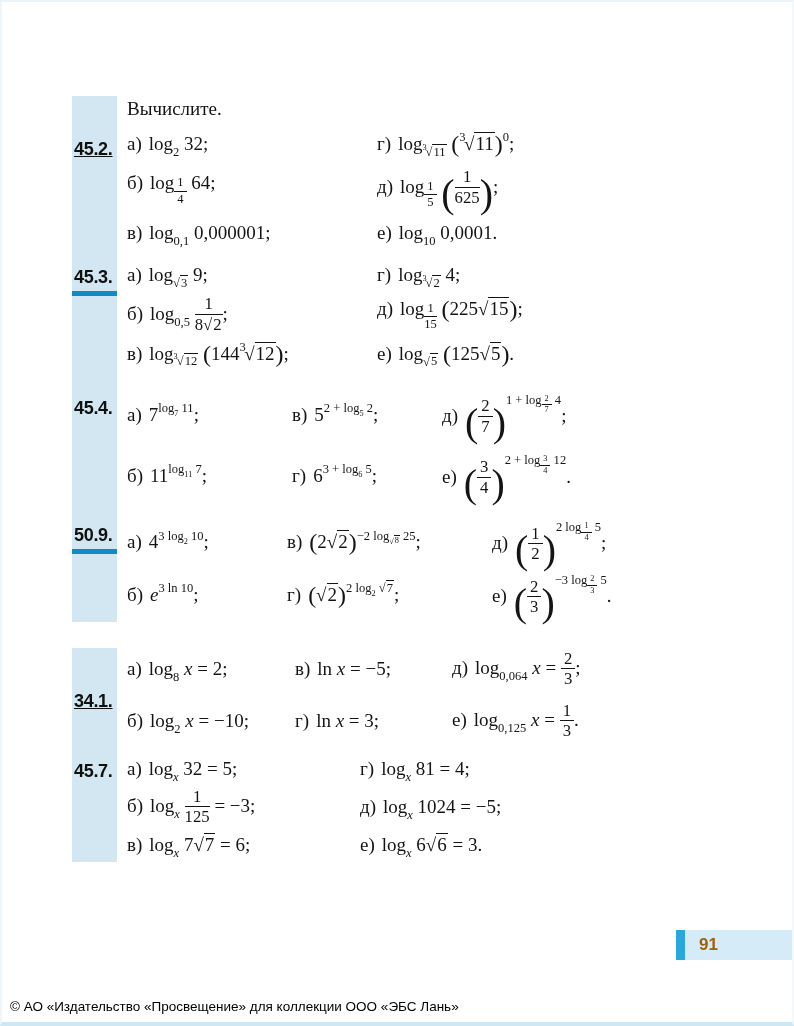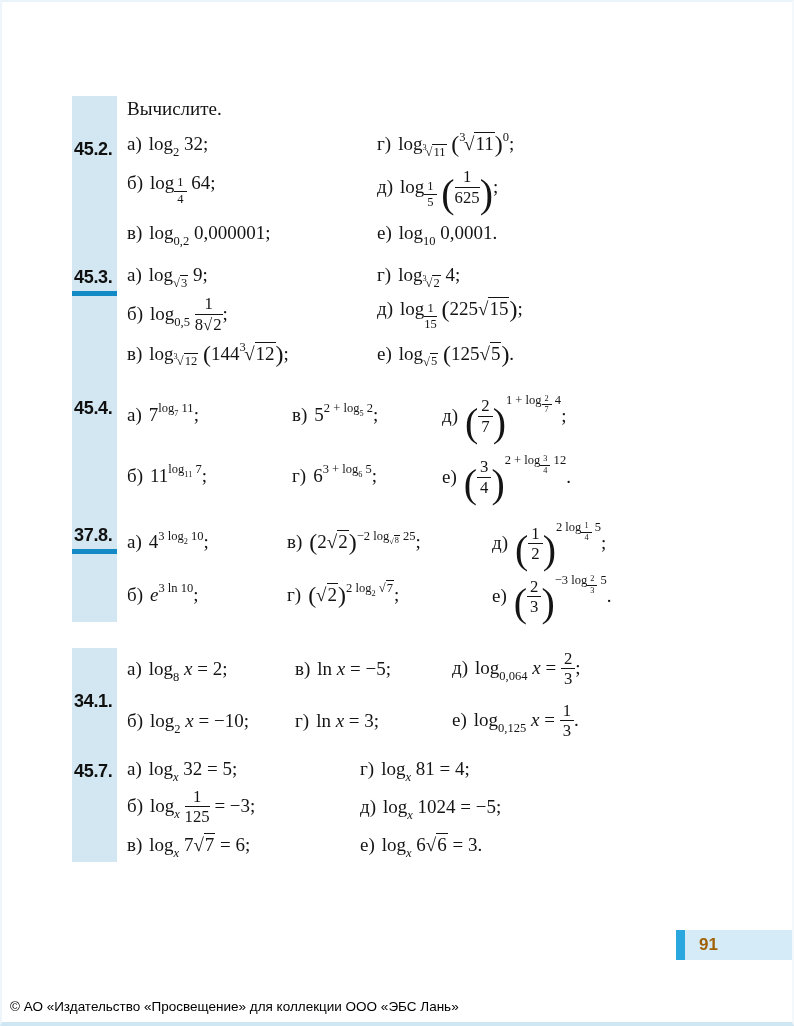--- a/index.html
+++ b/index.html
@@ -7,21 +7,21 @@
         box-sizing:border-box;border-top:2px solid #e9f3fa;border-left:2px solid #eef6fb;
         border-right:2px solid #f3f8fc;border-bottom:4px solid #cfe7f3;
         font-family:"Liberation Serif","DejaVu Serif",serif;color:#141414;}
   .content{position:absolute;top:96px;left:70px;right:20px;}
   .group{position:relative;padding-left:55px;margin-bottom:34px;}
   .band{position:absolute;left:0;top:-2px;bottom:-6px;width:45px;background:var(--band,#d3e7f2);}
   .sec{position:relative;}
   .num{position:absolute;left:-53px;top:3px;width:52px;
        font-family:"Liberation Sans","DejaVu Sans",sans-serif;font-weight:bold;
        font-size:18px;letter-spacing:-0.3px;color:#101010;}
-  .with-intro .num{top:41px;}
+  .with-intro .num{top:41px;text-decoration:underline;}
   .rule{position:absolute;left:-55px;top:27px;width:45px;height:5px;background:var(--rule,#1389c6);}
   .intro{font-size:19px;margin-bottom:13px;}
   .row{white-space:nowrap;}
   .item{display:inline-block;vertical-align:middle;font-size:19px;}
   .lbl{margin-right:7px;}
   
   .m sub{font-size:66%;vertical-align:-0.45em;line-height:0;}
   .m sup{font-size:66%;vertical-align:0.7em;line-height:0;}
   .m sup.hi{vertical-align:1.45em;}
   .fr{display:inline-block;vertical-align:-0.6em;text-align:center;line-height:1.05;font-size:88%;}
@@ -62,36 +62,36 @@
 
 <div class="page">
   <div class="content">
       <div class="group">
         <div class="band"></div>
         <section class="sec s452 with-intro">
           <div class="intro">Вычислите.</div>
           <div class="num">45.2.</div>
           <div class="row"><div class="item"><span class="lbl">а)</span><span class="m">log<sub>2</sub> 32;</span></div><div class="item"><span class="lbl">г)</span><span class="m">log<sub><span class="sq"><sup class="ri">3</sup>√<span class="q">11</span></span></sub> <span class="p">(</span><span class="sq"><sup class="ri">3</sup>√<span class="q">11</span></span><span class="p">)</span><sup>0</sup>;</span></div></div>
           <div class="row"><div class="item"><span class="lbl">б)</span><span class="m">log<sub><span class="fr"><span class="n">1</span><span class="d">4</span></span></sub> 64;</span></div><div class="item"><span class="lbl">д)</span><span class="m">log<sub><span class="fr"><span class="n">1</span><span class="d">5</span></span></sub> <span class="bp">(</span><span class="fr"><span class="n">1</span><span class="d">625</span></span><span class="bp">)</span>;</span></div></div>
-          <div class="row"><div class="item"><span class="lbl">в)</span><span class="m">log<sub>0,2</sub> 0,000001;</span></div><div class="item"><span class="lbl">е)</span><span class="m">log<sub>10</sub> 0,0001.</span></div></div>
+          <div class="row"><div class="item"><span class="lbl">в)</span><span class="m">log<sub>0,1</sub> 0,000001;</span></div><div class="item"><span class="lbl">е)</span><span class="m">log<sub>10</sub> 0,0001.</span></div></div>
         </section>
         <section class="sec s453">
           <div class="num">45.3.</div>
           <div class="rule"></div>
           <div class="row"><div class="item"><span class="lbl">а)</span><span class="m">log<sub><span class="sq">√<span class="q">3</span></span></sub> 9;</span></div><div class="item"><span class="lbl">г)</span><span class="m">log<sub><span class="sq"><sup class="ri">3</sup>√<span class="q">2</span></span></sub> 4;</span></div></div>
           <div class="row"><div class="item"><span class="lbl">б)</span><span class="m">log<sub>0,5</sub> <span class="fr"><span class="n">1</span><span class="d">8√<span class="q">2</span></span></span>;</span></div><div class="item"><span class="lbl">д)</span><span class="m">log<sub><span class="fr"><span class="n">1</span><span class="d">15</span></span></sub> <span class="p">(</span>225<span class="sq">√<span class="q">15</span></span><span class="p">)</span>;</span></div></div>
           <div class="row"><div class="item"><span class="lbl">в)</span><span class="m">log<sub><span class="sq"><sup class="ri">3</sup>√<span class="q">12</span></span></sub> <span class="p">(</span>144<span class="sq"><sup class="ri">3</sup>√<span class="q">12</span></span><span class="p">)</span>;</span></div><div class="item"><span class="lbl">е)</span><span class="m">log<sub><span class="sq">√<span class="q">5</span></span></sub> <span class="p">(</span>125<span class="sq">√<span class="q">5</span></span><span class="p">)</span>.</span></div></div>
         </section>
         <section class="sec s454">
           <div class="num">45.4.</div>
           <div class="row"><div class="item"><span class="lbl">а)</span><span class="m">7<sup>log<sub>7</sub> 11</sup>;</span></div><div class="item"><span class="lbl">в)</span><span class="m">5<sup>2 + log<sub>5</sub> 2</sup>;</span></div><div class="item"><span class="lbl">д)</span><span class="m"><span class="bp">(</span><span class="fr"><span class="n">2</span><span class="d">7</span></span><span class="bp">)</span><sup class="hi">1 + log<sub><span class="fr"><span class="n">2</span><span class="d">7</span></span></sub> 4</sup>;</span></div></div>
           <div class="row"><div class="item"><span class="lbl">б)</span><span class="m">11<sup>log<sub>11</sub> 7</sup>;</span></div><div class="item"><span class="lbl">г)</span><span class="m">6<sup>3 + log<sub>6</sub> 5</sup>;</span></div><div class="item"><span class="lbl">е)</span><span class="m"><span class="bp">(</span><span class="fr"><span class="n">3</span><span class="d">4</span></span><span class="bp">)</span><sup class="hi">2 + log<sub><span class="fr"><span class="n">3</span><span class="d">4</span></span></sub> 12</sup>.</span></div></div>
         </section>
         <section class="sec s455">
-          <div class="num">37.8.</div>
+          <div class="num">50.9.</div>
           <div class="rule"></div>
           <div class="row"><div class="item"><span class="lbl">а)</span><span class="m">4<sup>3 log<sub>2</sub> 10</sup>;</span></div><div class="item"><span class="lbl">в)</span><span class="m"><span class="p">(</span>2<span class="sq">√<span class="q">2</span></span><span class="p">)</span><sup>−2 log<sub><span class="sq">√<span class="q">8</span></span></sub> 25</sup>;</span></div><div class="item"><span class="lbl">д)</span><span class="m"><span class="bp">(</span><span class="fr"><span class="n">1</span><span class="d">2</span></span><span class="bp">)</span><sup class="hi">2 log<sub><span class="fr"><span class="n">1</span><span class="d">4</span></span></sub> 5</sup>;</span></div></div>
           <div class="row"><div class="item"><span class="lbl">б)</span><span class="m"><i>e</i><sup>3 ln 10</sup>;</span></div><div class="item"><span class="lbl">г)</span><span class="m"><span class="p">(</span><span class="sq">√<span class="q">2</span></span><span class="p">)</span><sup>2 log<sub>2</sub> <span class="sq">√<span class="q">7</span></span></sup>;</span></div><div class="item"><span class="lbl">е)</span><span class="m"><span class="bp">(</span><span class="fr"><span class="n">2</span><span class="d">3</span></span><span class="bp">)</span><sup class="hi">−3 log<sub><span class="fr"><span class="n">2</span><span class="d">3</span></span></sub> 5</sup>.</span></div></div>
         </section>
       </div>
       <div class="group">
         <div class="band"></div>
         <section class="sec s456 with-intro">
           <div class="num">34.1.</div>
           <div class="row"><div class="item"><span class="lbl">а)</span><span class="m">log<sub>8</sub> <i>x</i> = 2;</span></div><div class="item"><span class="lbl">в)</span><span class="m">ln <i>x</i> = −5;</span></div><div class="item"><span class="lbl">д)</span><span class="m">log<sub>0,064</sub> <i>x</i> = <span class="fr"><span class="n">2</span><span class="d">3</span></span>;</span></div></div>

